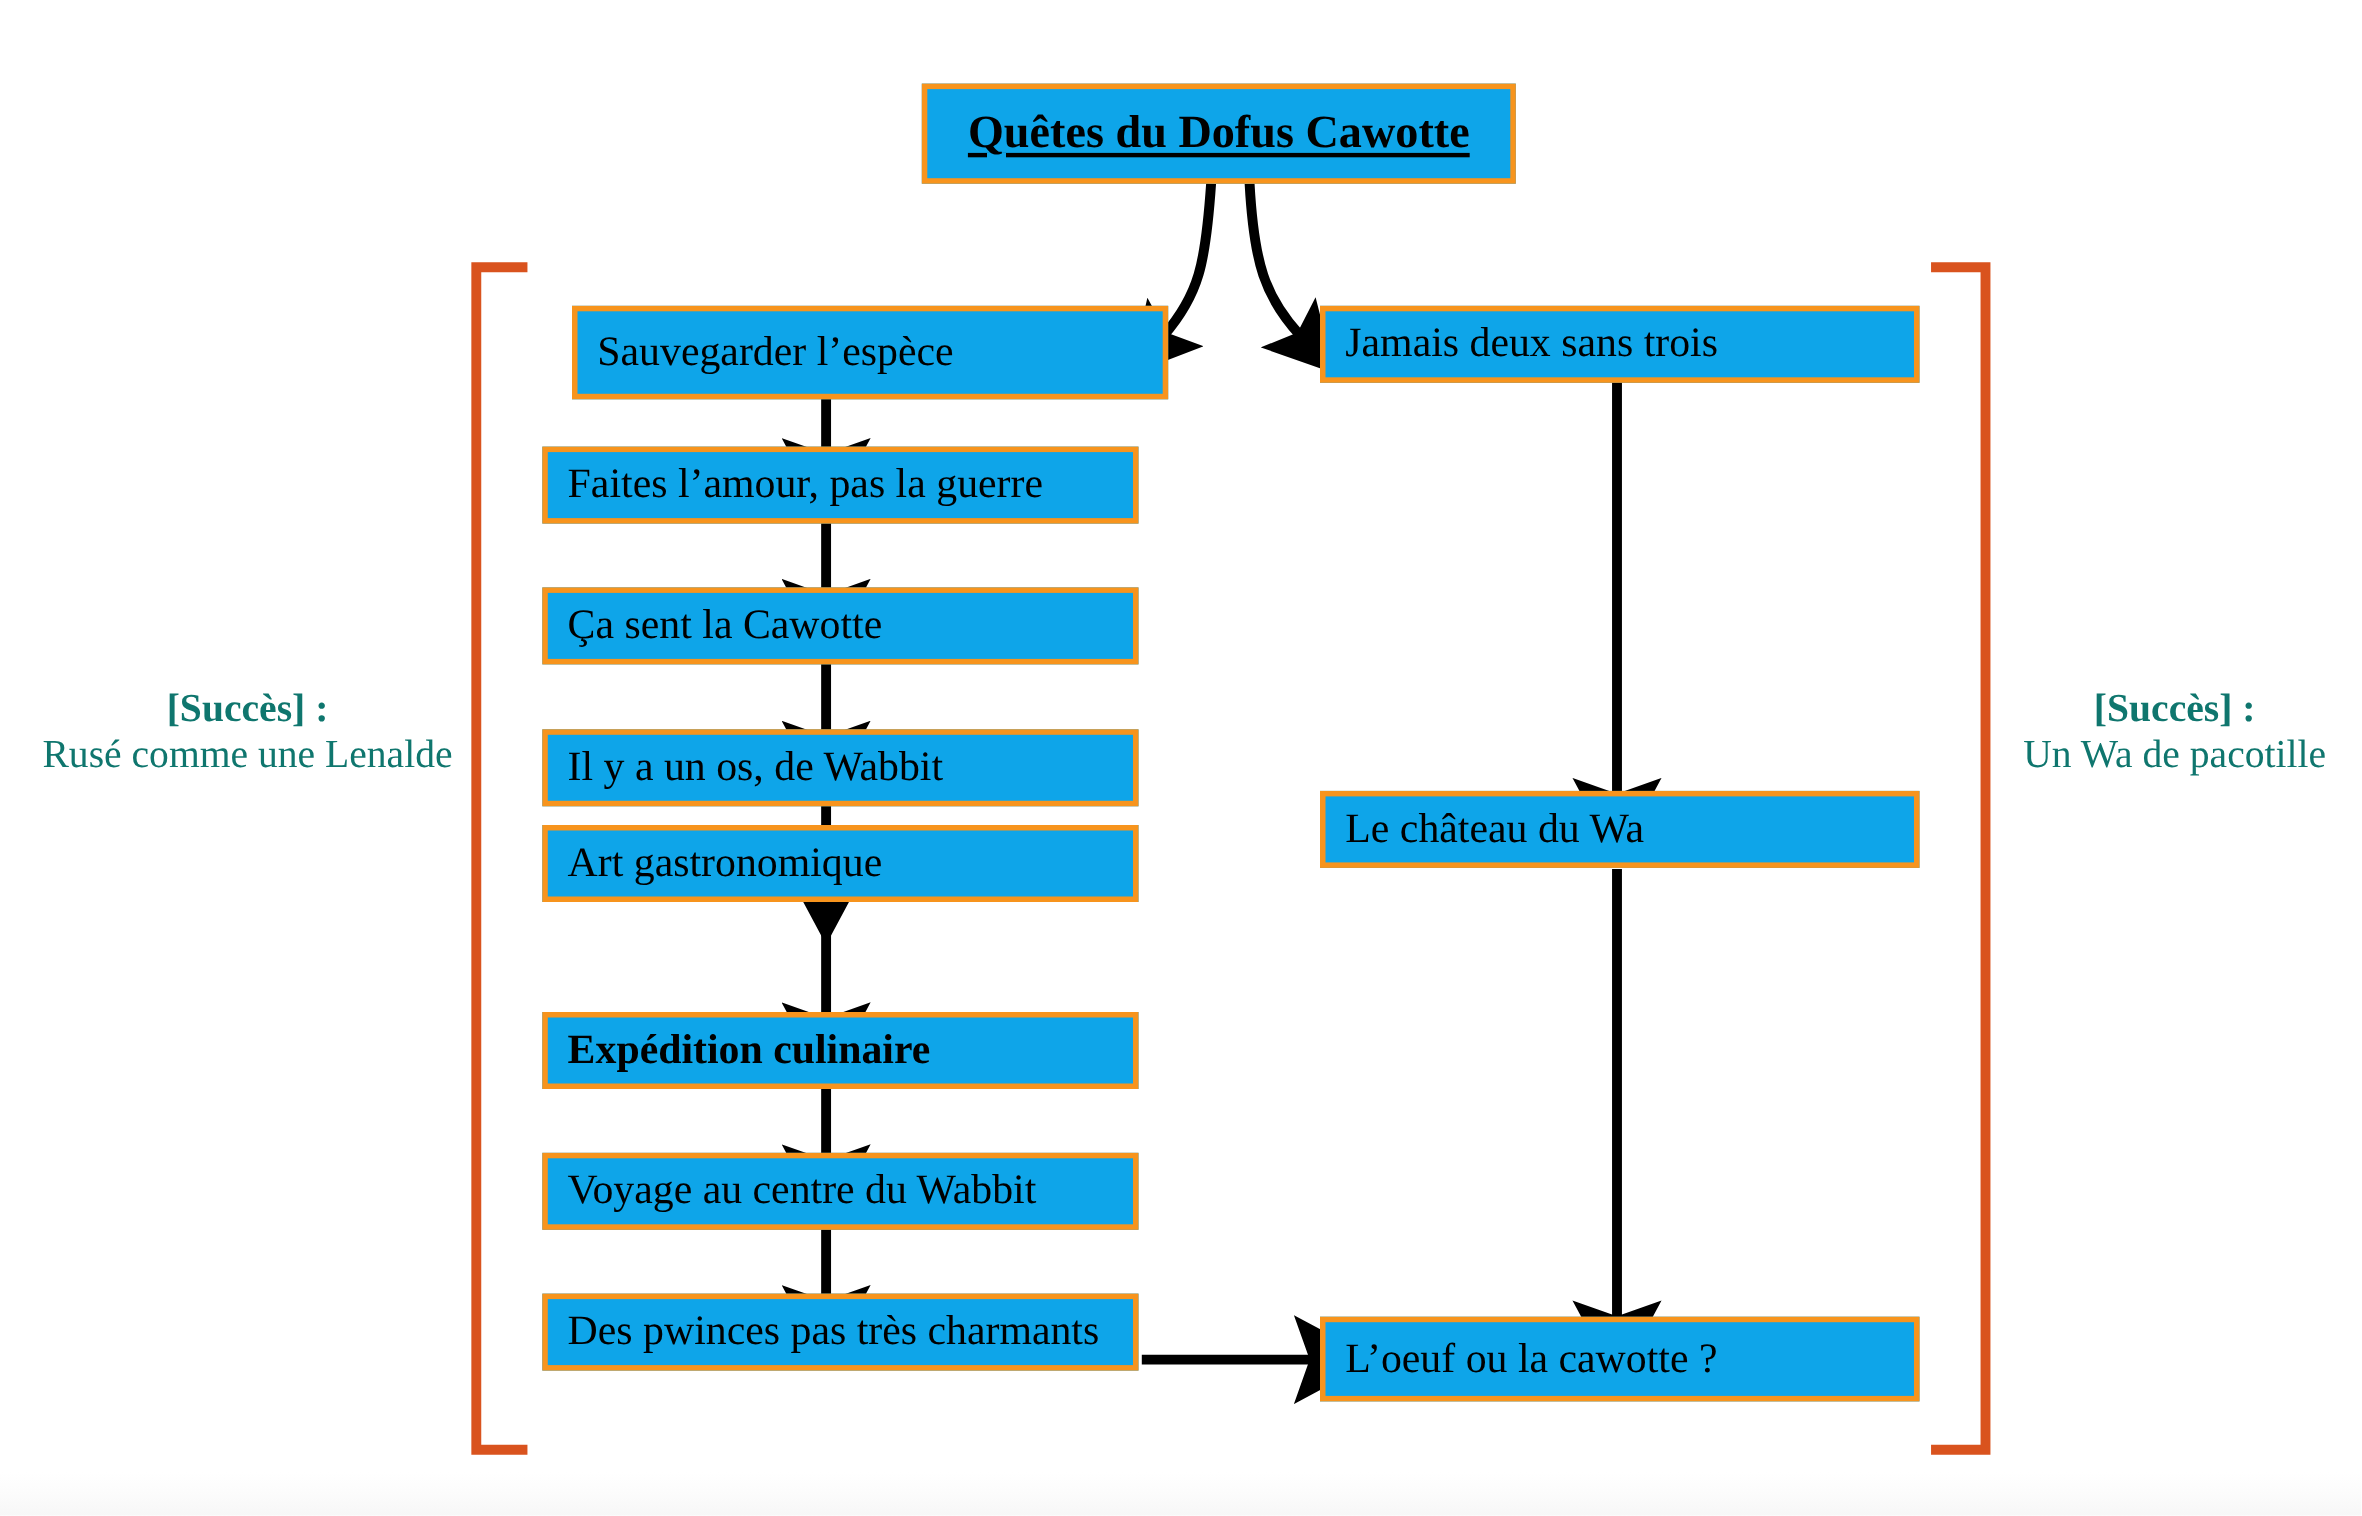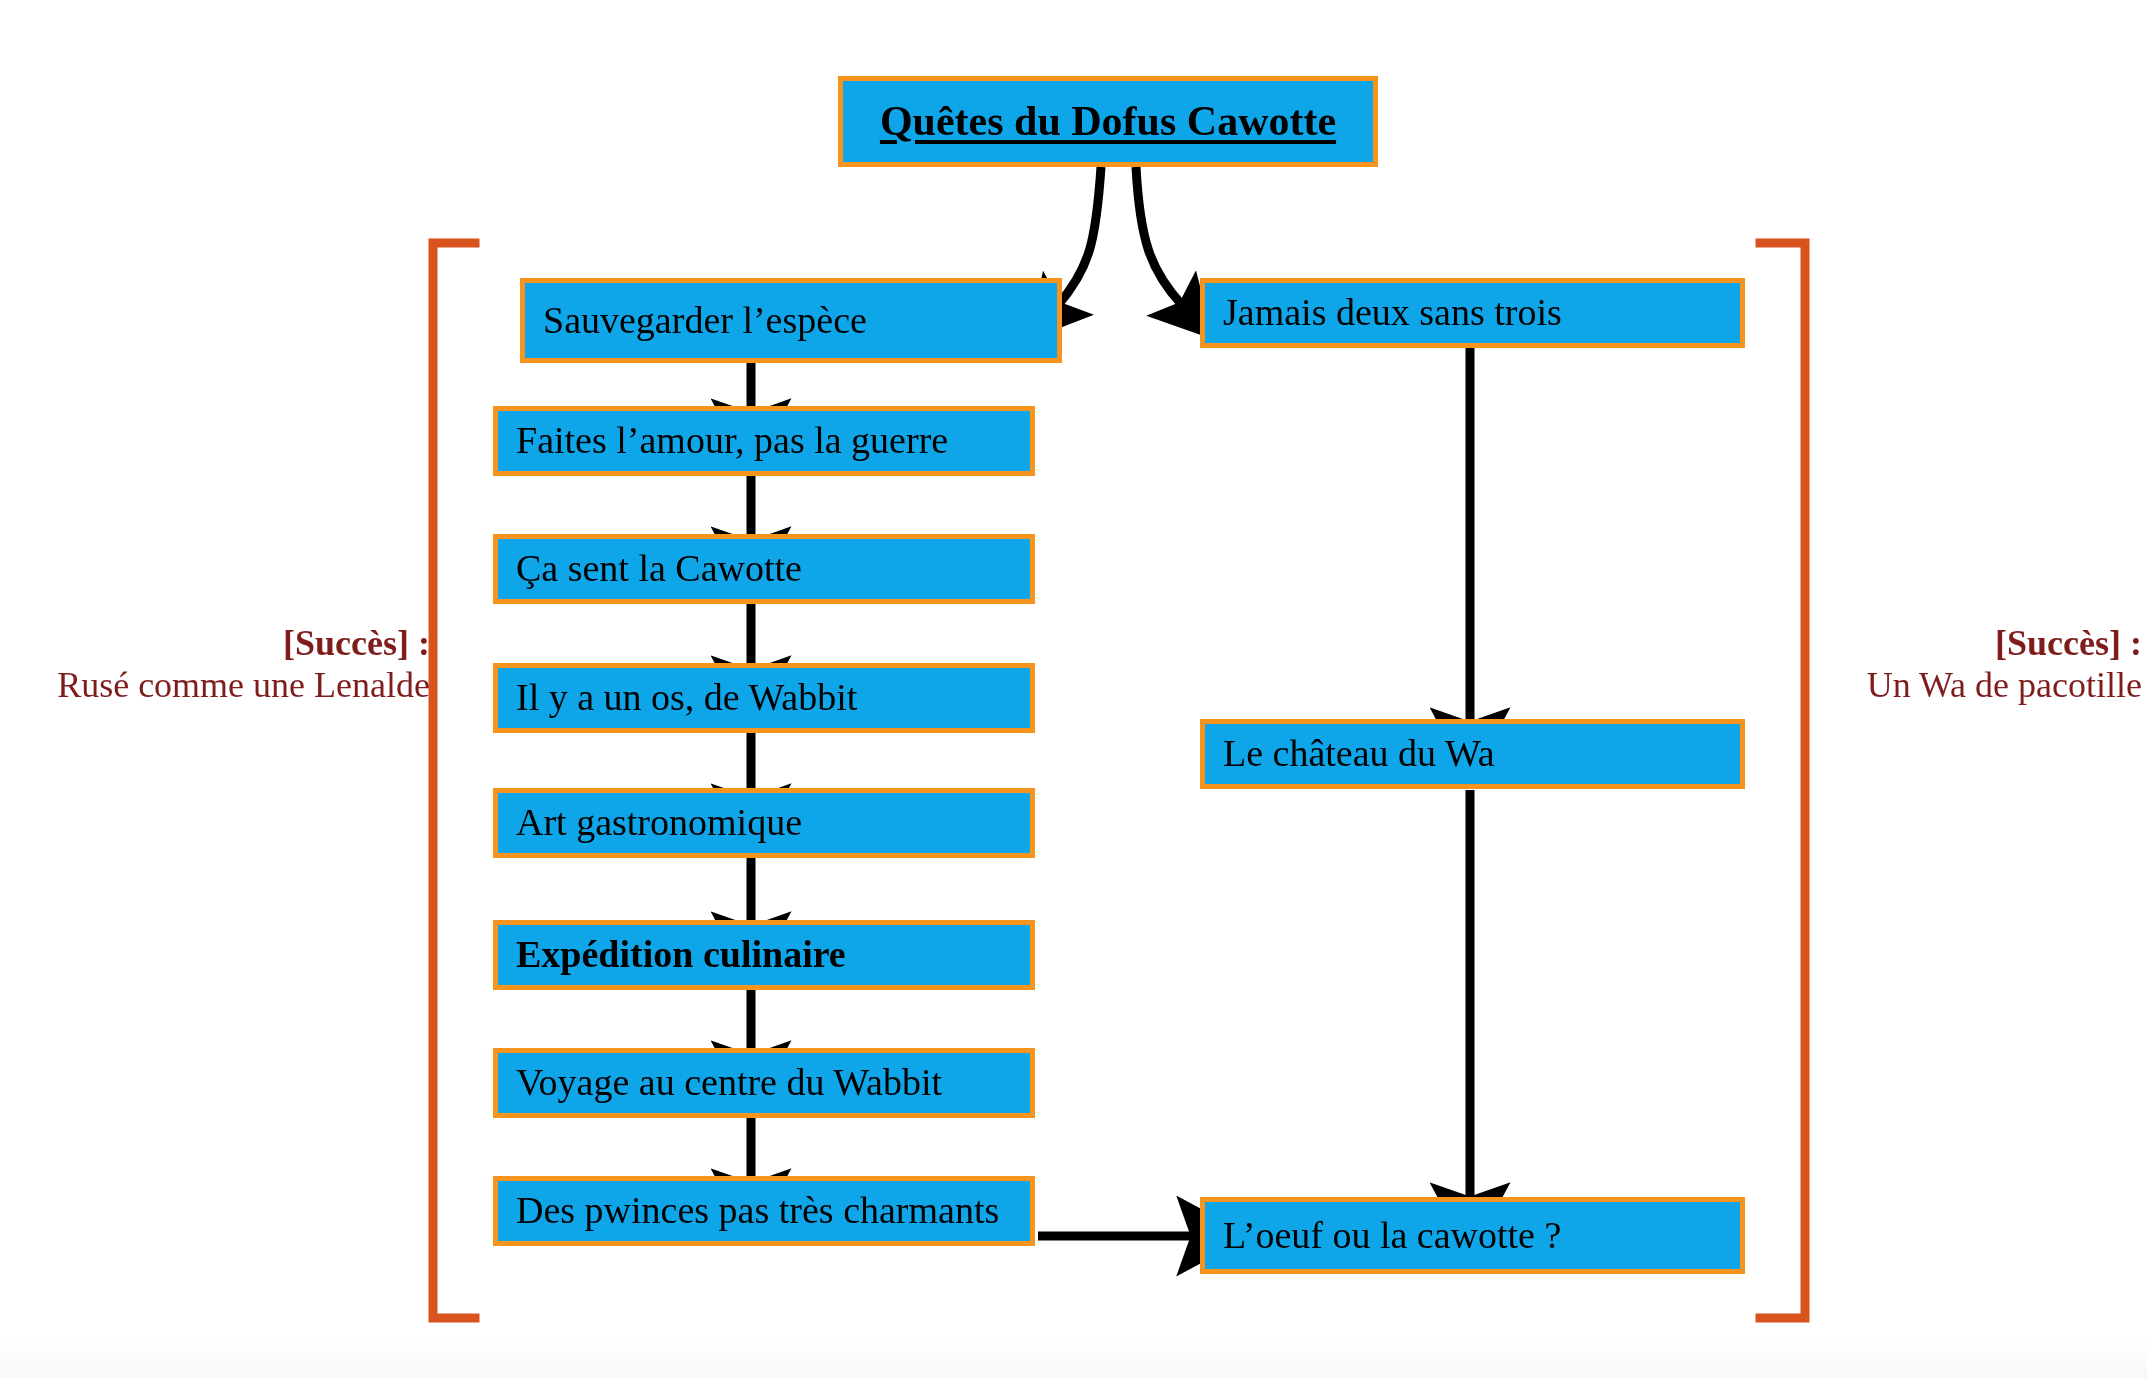--- a/index.html
+++ b/index.html
@@ -56,22 +56,22 @@
     font-weight: bold;
     font-size: 42px;
   }
   .node.title-node .title-text {
     text-decoration: underline;
     text-underline-offset: 5px;
   }
   
   .succes {
     position: absolute;
-    color: #7f1d1d;
-    text-align: right;
+    color: #0f766e;
+    text-align: center;
     font-size: 36px;
     line-height: 1.18;
     z-index: 4;
   }
   .succes .hd {
     display: block;
     font-weight: bold;
   }
   .succes .sub {
     display: block;
@@ -154,21 +154,21 @@
   </div>
   <div class="node" style="left:493px; top:406px; width:542px; height:70px;">
     <span>Faites l’amour, pas la guerre</span>
   </div>
   <div class="node" style="left:493px; top:534px; width:542px; height:70px;">
     <span>Ça sent la Cawotte</span>
   </div>
   <div class="node" style="left:493px; top:663px; width:542px; height:70px;">
     <span>Il y a un os, de Wabbit</span>
   </div>
-  <div class="node" style="left:493px; top:788px; width:542px; height:70px;">
+  <div class="node" style="left:493px; top:750px; width:542px; height:70px;">
     <span>Art gastronomique</span>
   </div>
   <div class="node" style="left:493px; top:920px; width:542px; height:70px;font-weight:bold;">
     <span>Expédition culinaire</span>
   </div>
   <div class="node" style="left:493px; top:1048px; width:542px; height:70px;">
     <span>Voyage au centre du Wabbit</span>
   </div>
   <div class="node" style="left:493px; top:1176px; width:542px; height:70px;">
     <span>Des pwinces pas très charmants</span>

